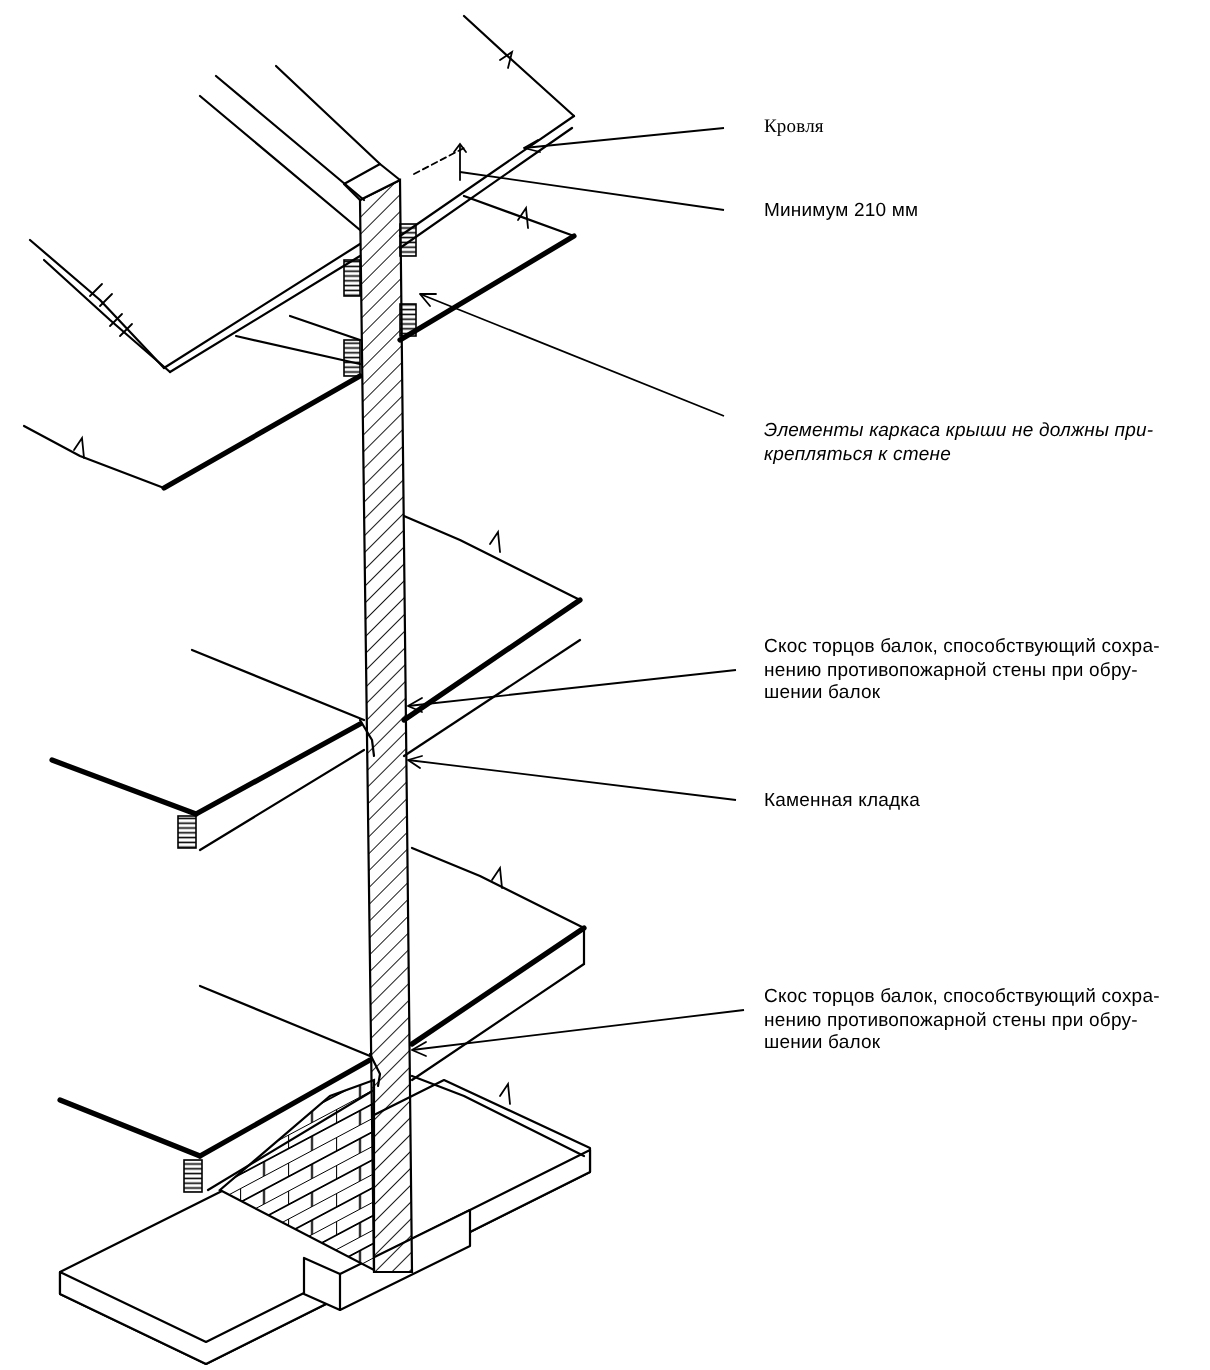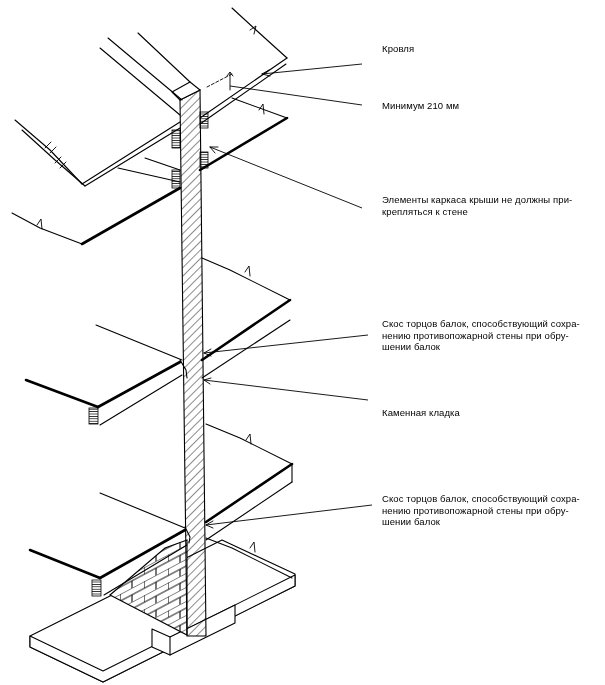--- a/index.html
+++ b/index.html
@@ -127,23 +127,23 @@
     <path class="thin" d="M210,147 l8,0 m-8,0 l5,6"></path>
     <line class="leader" x1="204" y1="353" x2="368" y2="335"></line>
     <path class="thin" d="M204,353 l7,-4 m-7,4 l7,3"></path>
     <line class="leader" x1="204" y1="380" x2="368" y2="400"></line>
     <path class="thin" d="M204,380 l7,-2 m-7,2 l6,4"></path>
     <line class="leader" x1="206" y1="525" x2="372" y2="505"></line>
     <path class="thin" d="M206,525 l7,-4 m-7,4 l7,3"></path>
   </g>
 </svg>
 
-<div class="label" style="top:43px;">Кровля</div>
+<div class="label" style="top:59px;font-family:Liberation Serif, serif;">Кровля</div>
 <div class="label" style="top:100px;">Минимум 210 мм</div>
-<div class="label" style="top:194px; white-space:pre-line;">Элементы каркаса крыши не должны при-
+<div class="label" style="top:210px; white-space:pre-line;font-style:italic;">Элементы каркаса крыши не должны при-
 крепляться к стене</div>
 <div class="label" style="top:318px; white-space:pre-line;">Скос торцов балок, способствующий сохра-
 нению противопожарной стены при обру-
 шении балок</div>
-<div class="label" style="top:395px;margin-top:12px;">Каменная кладка</div>
+<div class="label" style="top:395px;">Каменная кладка</div>
 <div class="label" style="top:493px; white-space:pre-line;">Скос торцов балок, способствующий сохра-
 нению противопожарной стены при обру-
 шении балок</div>
 
 </body></html>

